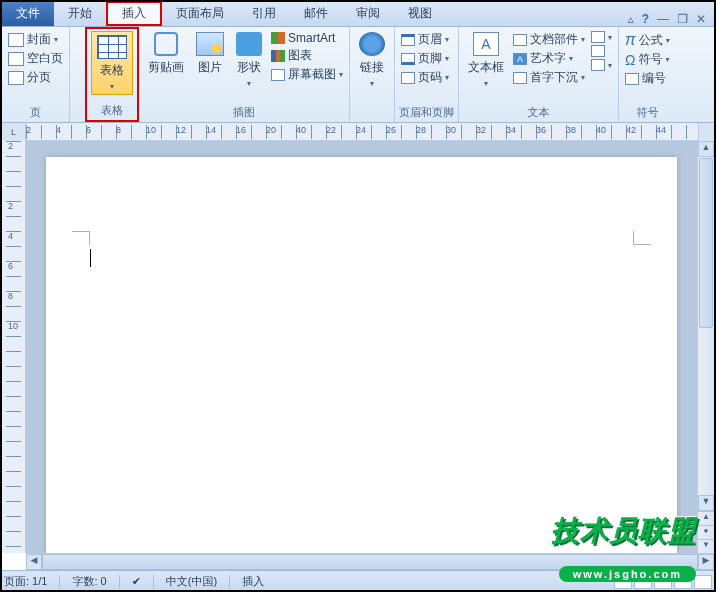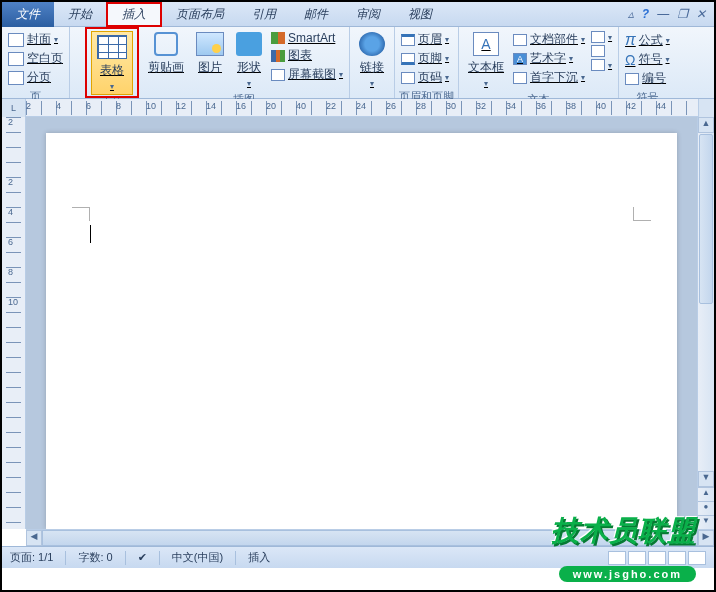--- a/index.html
+++ b/index.html
@@ -1,27 +1,27 @@
 <!DOCTYPE html>
 <html><head>
 <meta charset="utf-8">
 <style>
 * { box-sizing: border-box; margin: 0; padding: 0; font-family: "Microsoft YaHei", SimSun, sans-serif; }
 body { width: 716px; height: 592px; background: #fff; border: 2px solid #000; position: relative; overflow: hidden; }
 
-.menubar { display: flex; align-items: center; height: 25px; background: linear-gradient(#dbe7f7, #c7d9f0); border-bottom: 1px solid #9fb8d8; font-size: 12px; font-style: italic; }
+.menubar { display: flex; align-items: flex-end; height: 25px; background: linear-gradient(#dbe7f7, #c7d9f0); border-bottom: 1px solid #9fb8d8; font-size: 12px; }
 .menubar .file-tab { background: linear-gradient(#4f81c5, #2b5ea1); color: #fff; padding: 4px 14px; height: 25px; display: flex; align-items: center; }
 .menubar .tab { padding: 4px 14px; color: #2a3f5d; height: 25px; display: flex; align-items: center; }
 .menubar .tab.active { background: #f5f8fc; border: 1px solid #8faad0; border-bottom: none; }
 .menubar .tab.highlight { border: 2px solid #d00; }
 .menubar .spacer { flex: 1; }
 .menubar .win-icons { display: flex; gap: 8px; padding-right: 8px; color: #4a6a9a; }
 .win-icons span { font-size: 12px; }
 
-.ribbon { display: flex; height: 72px; background: linear-gradient(#f1f6fc, #dce9f7); border-bottom: 1px solid #9fb8d8; text-decoration: underline; }
+.ribbon { display: flex; height: 96px; background: linear-gradient(#f1f6fc, #dce9f7); border-bottom: 1px solid #9fb8d8; }
 .group { border-right: 1px solid #b9cde6; display: flex; flex-direction: column; padding: 2px 4px 0; }
 .group-body { flex: 1; display: flex; align-items: flex-start; gap: 2px; }
 .group-label { text-align: center; font-size: 11px; color: #4a6890; padding: 1px 0 2px; }
 .col { display: flex; flex-direction: column; gap: 2px; padding: 2px 2px; font-size: 12px; color: #2a3f5d; }
 .col .row { display: flex; align-items: center; gap: 3px; white-space: nowrap; }
 .big-btn { display: flex; flex-direction: column; align-items: center; gap: 3px; padding: 3px 5px; font-size: 12px; color: #2a3f5d; }
 .big-btn.highlighted { background: linear-gradient(#ffe9a8, #ffd36b); border: 1px solid #e0a400; }
 .group.highlighted-group { border: 2px solid #d00; margin-left: 15px; }
 .ico { display: inline-block; }
 .ico-cover { width: 16px; height: 14px; background: #fff; border: 1px solid #6a8bbf; }
@@ -67,21 +67,21 @@
 .scroll-v .track { flex: 1; }
 .scroll-v .thumb { height: 170px; background: linear-gradient(90deg, #d7e4f3, #c3d6ed); border: 1px solid #a8c0de; border-radius: 2px; margin: 1px; }
 .scroll-v .nav-btns { display: flex; flex-direction: column; }
 .scroll-v .nav-btns div { height: 14px; border-top: 1px solid #b0c4de; font-size: 8px; text-align: center; color: #4a6890; }
 
 .scroll-h { height: 17px; background: #e8eef7; border-top: 1px solid #b9cde6; display: flex; margin-left: 24px; }
 .scroll-h .arrow { width: 16px; background: #d7e4f3; border: 1px solid #b0c4de; text-align: center; font-size: 9px; color: #4a6890; }
 .scroll-h .track { flex: 1; }
 .scroll-h .thumb { width: 100%; height: 100%; background: linear-gradient(#d7e4f3, #c3d6ed); border: 1px solid #a8c0de; }
 
-.statusbar { height: 22px; background: linear-gradient(#dbe7f7, #c7d9f0); border-top: 1px solid #9fb8d8; display: flex; align-items: center; font-size: 11px; color: #2a3f5d; padding: 0 8px; gap: 12px; }
+.statusbar { height: 22px; background: linear-gradient(#dbe7f7, #c7d9f0); border-top: 1px solid #9fb8d8; display: flex; align-items: center; font-size: 11px; color: #2a3f5d; padding: 0 2px; gap: 12px; }
 .statusbar .sep { width: 1px; height: 14px; background: #a8c0de; }
 .statusbar .spacer { flex: 1; }
 .view-icons { display: flex; gap: 2px; }
 .view-icons .vi { width: 18px; height: 14px; background: #fff; border: 1px solid #a8c0de; }
 
 .watermark { position: absolute; right: 18px; bottom: 40px; font-size: 28px; font-weight: 900; font-style: italic; color: #0ab04a; text-shadow: 2px 2px 0 #067a33, -1px -1px 0 #fff; letter-spacing: 1px; }
 .watermark-url { position: absolute; right: 18px; bottom: 8px; background: #0ab04a; color: #fff; font-size: 11px; font-weight: bold; padding: 2px 14px; border-radius: 10px; letter-spacing: 2px; }
 </style>
 </head>
 <body>

